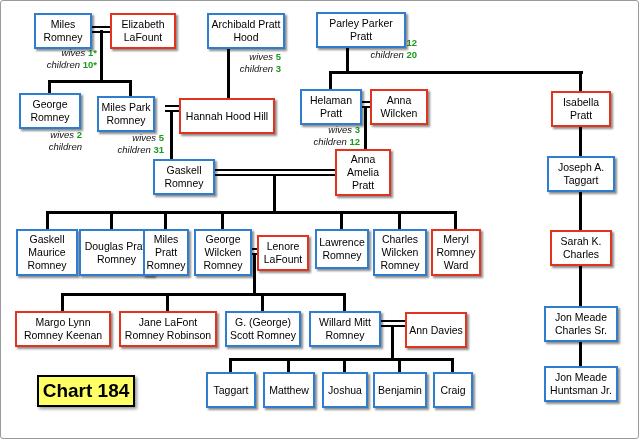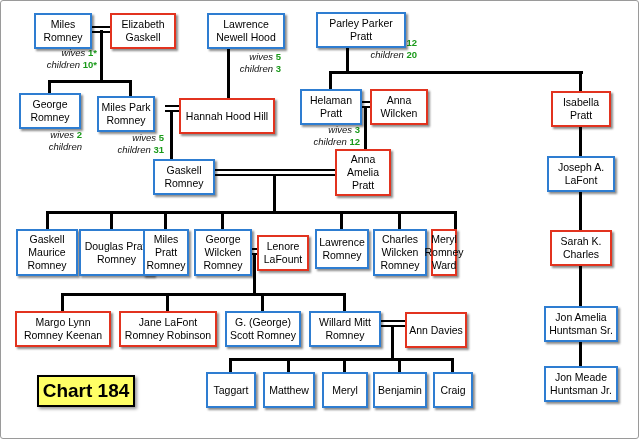--- a/index.html
+++ b/index.html
@@ -102,54 +102,54 @@
   <div class="ann" style="left:97px;top:131px;width:66px">
     <div class="ann-row"><span class="ann-label">wives</span> <span class="ann-val">5</span></div>
     <div class="ann-row"><span class="ann-label">children</span> <span class="ann-val">31</span></div>
   </div>
   <div class="ann" style="left:297px;top:123px;width:62px">
     <div class="ann-row"><span class="ann-label">wives</span> <span class="ann-val">3</span></div>
     <div class="ann-row"><span class="ann-label">children</span> <span class="ann-val">12</span></div>
   </div>
 
   <div class="person male" style="left:33px;top:12px;width:58px;height:33px">Miles Romney</div>
-  <div class="person female" style="left:109px;top:12px;width:66px;height:33px">Elizabeth Gaskell</div>
-  <div class="person male" style="left:206px;top:12px;width:78px;height:33px">Lawrence Newell Hood</div>
+  <div class="person female" style="left:109px;top:12px;width:66px;height:33px">Elizabeth LaFount</div>
+  <div class="person male" style="left:206px;top:12px;width:78px;height:33px">Archibald Pratt Hood</div>
   <div class="person male" style="left:315px;top:11px;width:90px;height:21px">Parley Parker Pratt</div>
 
   <div class="person male" style="left:18px;top:92px;width:62px;height:33px">George Romney</div>
   <div class="person male" style="left:96px;top:95px;width:58px;height:33px">Miles Park Romney</div>
   <div class="person female" style="left:178px;top:97px;width:96px;height:21px">Hannah Hood Hill</div>
   <div class="person male" style="left:299px;top:88px;width:62px;height:33px">Helaman Pratt</div>
   <div class="person female" style="left:369px;top:88px;width:58px;height:33px">Anna Wilcken</div>
   <div class="person female" style="left:550px;top:90px;width:60px;height:34px">Isabella Pratt</div>
 
   <div class="person male" style="left:152px;top:158px;width:62px;height:33px">Gaskell Romney</div>
   <div class="person female" style="left:334px;top:148px;width:56px;height:47px">Anna Amelia Pratt</div>
-  <div class="person male" style="left:546px;top:155px;width:68px;height:33px">Joseph A. LaFont</div>
+  <div class="person male" style="left:546px;top:155px;width:68px;height:33px">Joseph A. Taggart</div>
 
   <div class="person male" style="left:15px;top:228px;width:62px;height:47px">Gaskell Maurice Romney</div>
   <div class="person male" style="left:78px;top:228px;width:75px;height:47px">Douglas Pratt Romney</div>
   <div class="person male" style="left:142px;top:228px;width:46px;height:47px">Miles Pratt Romney</div>
   <div class="person male" style="left:193px;top:228px;width:58px;height:47px">George Wilcken Romney</div>
   <div class="person female" style="left:256px;top:234px;width:52px;height:33px">Lenore LaFount</div>
   <div class="person male" style="left:314px;top:228px;width:54px;height:40px">Lawrence Romney</div>
   <div class="person male" style="left:372px;top:228px;width:54px;height:47px">Charles Wilcken Romney</div>
-  <div class="person female" style="left:430px;top:228px;width:26px;height:47px">Meryl Romney Ward</div>
+  <div class="person female" style="left:430px;top:228px;width:50px;height:47px">Meryl Romney Ward</div>
   <div class="person female" style="left:549px;top:229px;width:62px;height:33px">Sarah K. Charles</div>
 
   <div class="person female" style="left:14px;top:310px;width:96px;height:33px">Margo Lynn Romney Keenan</div>
   <div class="person female" style="left:118px;top:310px;width:98px;height:33px">Jane LaFont Romney Robinson</div>
   <div class="person male" style="left:224px;top:310px;width:76px;height:33px">G. (George) Scott Romney</div>
   <div class="person female" style="left:404px;top:311px;width:62px;height:21px">Ann Davies</div>
   <div class="person male" style="left:308px;top:310px;width:72px;height:33px">Willard Mitt Romney</div>
-  <div class="person male" style="left:543px;top:305px;width:74px;height:35px">Jon Amelia Huntsman Sr.</div>
+  <div class="person male" style="left:543px;top:305px;width:74px;height:35px">Jon Meade Charles Sr.</div>
 
   <div class="person male" style="left:205px;top:371px;width:50px;height:21px">Taggart</div>
   <div class="person male" style="left:262px;top:371px;width:52px;height:21px">Matthew</div>
-  <div class="person male" style="left:321px;top:371px;width:46px;height:21px">Meryl</div>
+  <div class="person male" style="left:321px;top:371px;width:46px;height:21px">Joshua</div>
   <div class="person male" style="left:372px;top:371px;width:54px;height:21px">Benjamin</div>
   <div class="person male" style="left:432px;top:371px;width:40px;height:21px">Craig</div>
   <div class="person male" style="left:543px;top:365px;width:74px;height:35px">Jon Meade Huntsman Jr.</div>
 
   <div class="chart-label" style="left:36px;top:374px;width:98px;height:32px">Chart 184</div>
 
 </div>
 
 </body></html>

